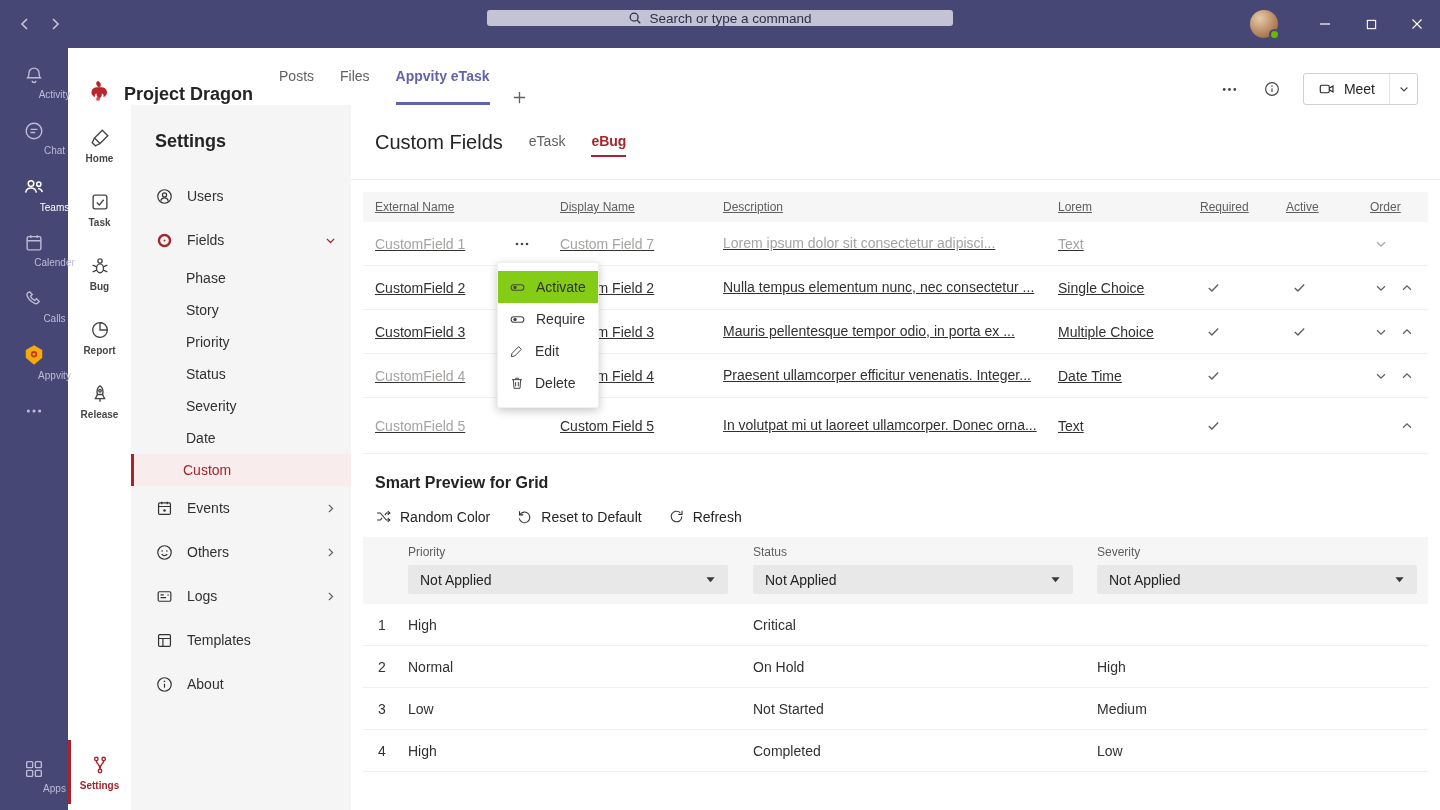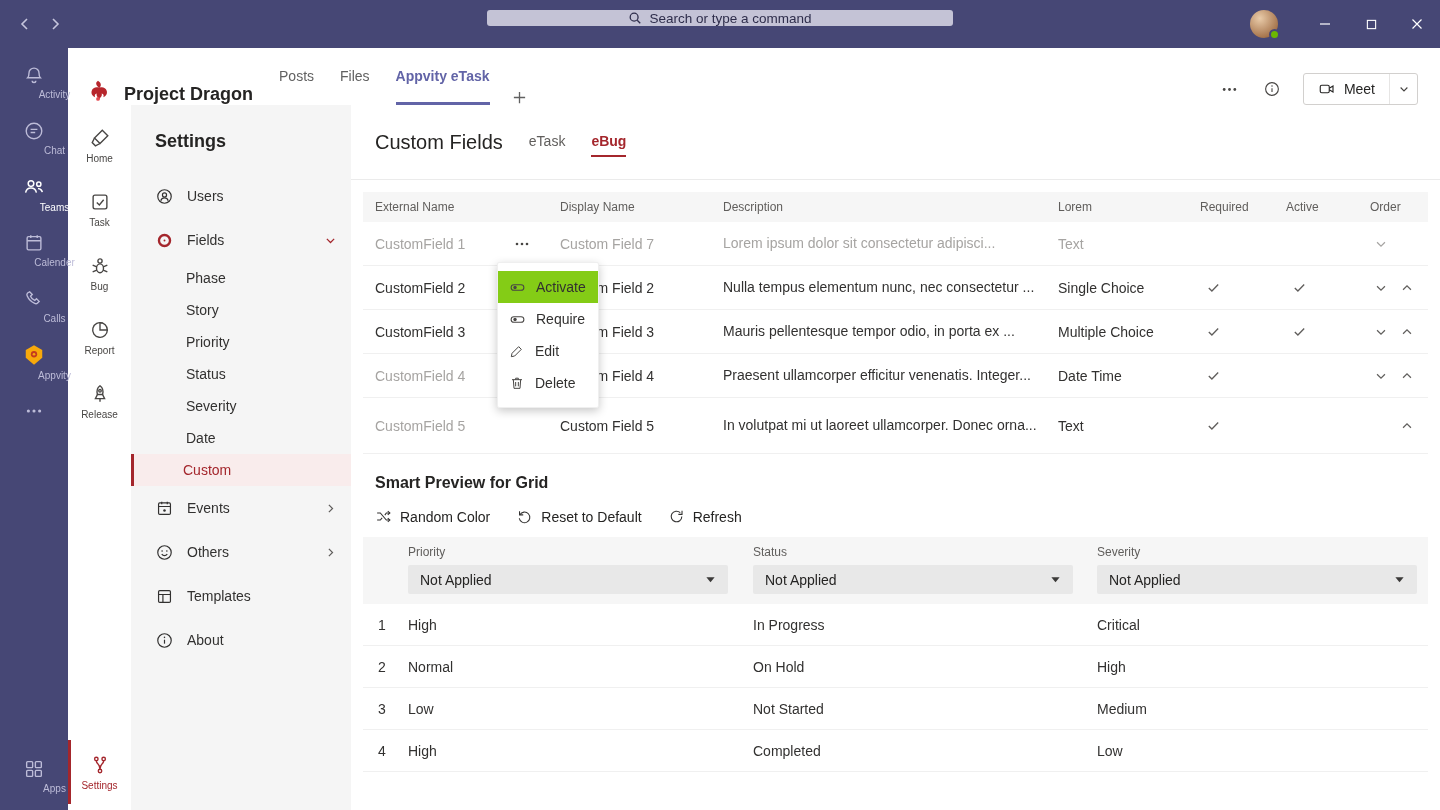--- a/index.html
+++ b/index.html
@@ -35,21 +35,21 @@
   .hdr-tab.active{color:var(--teams-accent,#6264a7);font-weight:700;border-bottom-color:var(--teams-accent,#6264a7);}
   .hdr-plus{margin-left:22px;color:#616161;cursor:pointer;display:flex;align-items:center;}
   .hdr-right{margin-left:auto;display:flex;align-items:center;gap:20px;margin-right:22px;color:#484644;}
   .hdr-ico{cursor:pointer;display:flex;align-items:center;justify-content:center;width:22px;height:22px;}
   .meet-btn{display:flex;align-items:stretch;border:1px solid #d2d0ce;border-radius:3px;height:32px;overflow:hidden;cursor:pointer;}
   .meet-main{display:flex;align-items:center;gap:8px;padding:0 14px;font-size:14px;color:#252423;}
   .meet-caret{display:flex;align-items:center;justify-content:center;width:28px;border-left:1px solid #e6e5e4;color:#484644;}
 
   
   .app-rail{position:absolute;top:105px;left:68px;bottom:0;width:63px;background:#fff;display:flex;flex-direction:column;padding-top:8px;z-index:9;}
-  .arail-item{height:64px;display:flex;flex-direction:column;align-items:center;justify-content:center;gap:4px;color:#484644;cursor:pointer;border-left:3px solid transparent;border-right:3px solid transparent;}
+  .arail-item{height:64px;display:flex;flex-direction:column;align-items:center;justify-content:center;gap:4px;color:#484644;cursor:pointer;border-left:3px solid transparent;border-right:3px solid transparent;font-weight:bold;}
   .arail-item .lbl{font-size:10px;}
   .arail-spacer{flex:1;}
   .arail-item.active{color:var(--appvity-red,#a4262c);border-left-color:var(--appvity-red,#a4262c);margin-bottom:6px;}
 
   
   .settings-panel{position:absolute;top:105px;left:131px;bottom:0;width:220px;background:#f5f5f5;z-index:8;}
   .sp-title{font-size:18px;font-weight:700;color:#252423;padding:26px 0 0 24px;}
   .sp-nav{margin-top:22px;}
   .nav-item{height:44px;display:flex;align-items:center;gap:13px;padding:0 14px 0 24px;font-size:14px;color:#323130;cursor:pointer;position:relative;}
   .nav-item .chev{margin-left:auto;color:#605e5c;}
@@ -59,21 +59,21 @@
 
   
   .main{position:absolute;top:105px;left:351px;right:0;bottom:0;background:#fff;}
   .cf-head{display:flex;align-items:center;height:75px;border-bottom:1px solid #ebebeb;padding-left:24px;}
   .cf-title{font-size:20px;color:#252423;}
   .cf-tabs{display:flex;align-items:flex-end;gap:26px;margin-left:26px;padding-top:6px;}
   .cf-tab{font-size:14px;color:#605e5c;padding-bottom:6px;border-bottom:2px solid transparent;cursor:pointer;}
   .cf-tab.active{color:var(--appvity-red,#a4262c);font-weight:700;border-bottom-color:var(--appvity-red,#a4262c);}
 
   .cf-table{margin:12px 12px 0 12px;}
-  .cf-grid{display:grid;grid-template-columns:185px 163px 335px 142px 86px 84px auto;align-items:center;padding-left:12px;}
+  .cf-grid{display:grid;grid-template-columns:185px 163px 335px 142px 86px 84px auto;align-items:center;padding-left:12px;text-decoration:underline;}
   .cf-grid-head{background:#f6f6f6;height:30px;font-size:12px;color:#605e5c;}
   .cf-row{min-height:44px;border-bottom:1px solid #f0f0f0;font-size:14px;color:#323130;}
   .cf-row .desc{padding-right:14px;line-height:1.35;}
   .cf-row.muted-all > *{color:#a6a4a2;}
   .cf-row.muted-ext .ext-label{color:#a6a4a2;}
   .cell-ext{display:flex;align-items:center;}
   .more-btn{margin-left:auto;margin-right:28px;color:#484644;cursor:pointer;width:20px;height:20px;display:flex;align-items:center;justify-content:center;}
   .cell-check{padding-left:6px;color:#605e5c;}
   .cell-order{display:flex;align-items:center;gap:8px;padding-left:2px;color:#605e5c;}
   .ord-btn{width:18px;height:18px;cursor:pointer;display:flex;align-items:center;justify-content:center;}
@@ -390,20 +390,35 @@
       <div class="nav-item">
         <span>
           <svg width="19" height="19" viewBox="0 0 24 24" fill="none" stroke="currentColor" stroke-width="1.5">
               <circle cx="12" cy="12" r="8.5"></circle>
               <circle cx="9" cy="10" r="1" fill="currentColor" stroke="none"></circle>
               <circle cx="15" cy="10" r="1" fill="currentColor" stroke="none"></circle>
               <path d="M8.5 14c1 1.3 2.2 2 3.5 2s2.5-.7 3.5-2"></path>
             </svg>
         </span>
         <span>Others</span>
+        <span class="chev">
+          <svg width="13" height="13" viewBox="0 0 16 16" fill="none" stroke="currentColor" stroke-width="1.5">
+              <path d="M6 3.5L10.5 8 6 12.5"></path>
+            </svg>
+        </span>
+      </div>
+      <div class="nav-item">
+        <span>
+          <svg width="19" height="19" viewBox="0 0 24 24" fill="none" stroke="currentColor" stroke-width="1.5">
+              <rect x="4" y="6" width="16" height="12" rx="1.5"></rect>
+              <path d="M7 10h4M7 13.5h7"></path>
+              <circle cx="16.5" cy="10" r=".9" fill="currentColor" stroke="none"></circle>
+            </svg>
+        </span>
+        <span>Logs</span>
         <span class="chev">
           <svg width="13" height="13" viewBox="0 0 16 16" fill="none" stroke="currentColor" stroke-width="1.5">
               <path d="M6 3.5L10.5 8 6 12.5"></path>
             </svg>
         </span>
       </div>
       <div class="nav-item">
         <span>
           <svg width="19" height="19" viewBox="0 0 24 24" fill="none" stroke="currentColor" stroke-width="1.5">
               <rect x="4.5" y="4.5" width="15" height="15" rx="1.5"></rect>
@@ -712,21 +727,20 @@
                   <path d="M1.5 3.5h9L6 9z"></path>
                 </svg>
             </span>
           </div>
         </div>
       </div>
 
       <div class="pv-row">
         <span class="pv-num">1</span>
         <span>High</span>
-        <span>In Progress</span>
         <span>Critical</span>
       </div>
       <div class="pv-row">
         <span class="pv-num">2</span>
         <span>Normal</span>
         <span>On Hold</span>
         <span>High</span>
       </div>
       <div class="pv-row">
         <span class="pv-num">3</span>

